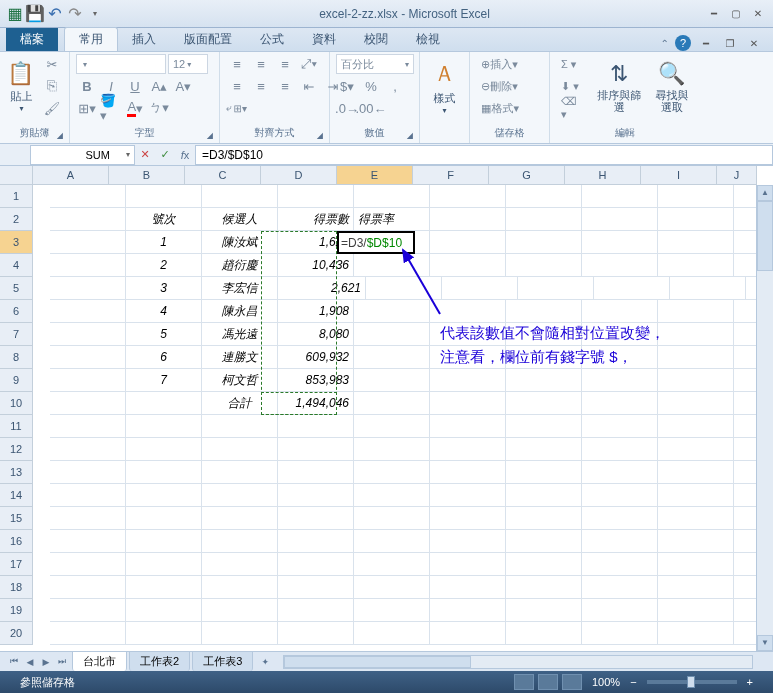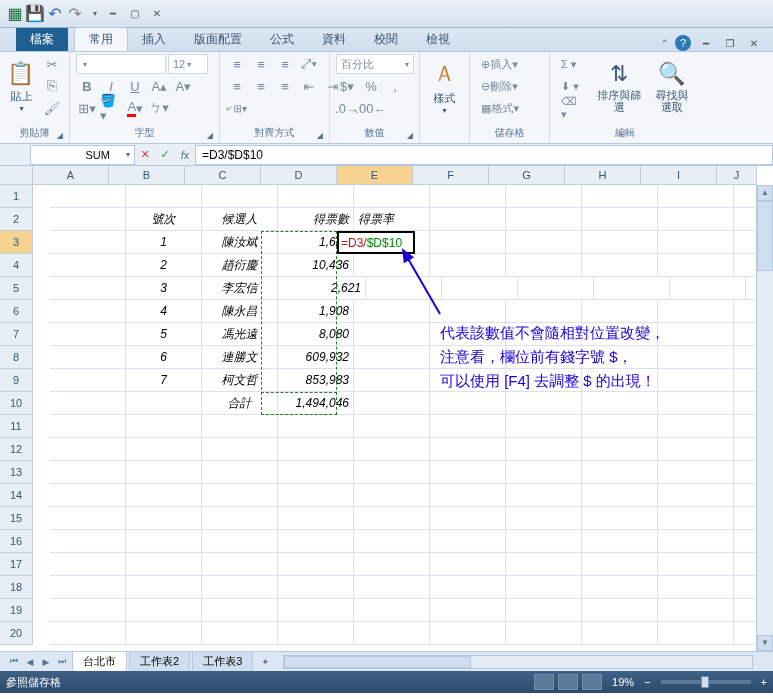--- a/index.html
+++ b/index.html
@@ -7,21 +7,21 @@
 
 
 .titlebar { height:28px; background:linear-gradient(#e8eff7,#d6e2f0); display:flex; align-items:center; padding:0 6px; border-bottom:1px solid #9db4d0; }
 .qat { display:flex; gap:2px; align-items:center; }
 .qat-item { width:18px; height:18px; display:flex; align-items:center; justify-content:center; cursor:pointer; }
 .title-text { flex:1; text-align:center; font-size:12px; color:#436280; }
 .win-controls { display:flex; gap:4px; }
 .win-btn { width:18px; height:16px; font-size:10px; display:flex; align-items:center; justify-content:center; cursor:pointer; color:#555; }
 
 
-.tabs { height:24px; background:linear-gradient(#dde7f3,#cfdeee); display:flex; align-items:flex-end; padding-left:16px; border-bottom:1px solid #b5c8dd; }
+.tabs { height:24px; background:linear-gradient(#dde7f3,#cfdeee); display:flex; align-items:flex-end; padding-left:6px; border-bottom:1px solid #b5c8dd; }
 .file-tab { background:#1e6091; color:#fff; padding:3px 14px; font-size:12px; margin-right:6px; cursor:pointer; }
 .tab { padding:3px 14px; font-size:12px; color:#3b5572; cursor:pointer; }
 .tab.active { background:#f3f7fb; border:1px solid #b5c8dd; border-bottom:none; border-radius:3px 3px 0 0; }
 .tabs-right { margin-left:auto; display:flex; gap:6px; padding-right:10px; align-items:center; }
 .help-icon { width:16px; height:16px; background:#2a7ab8; border-radius:50%; color:#fff; font-size:11px; display:flex; align-items:center; justify-content:center; }
 
 
 .ribbon { height:92px; background:#f3f7fb; border-bottom:1px solid #b5c8dd; display:flex; }
 .ribbon-group { border-right:1px solid #d0dde9; padding:2px 6px; display:flex; flex-direction:column; }
 .ribbon-group-content { flex:1; display:flex; align-items:flex-start; gap:4px; }
@@ -55,59 +55,60 @@
 .row-header { height:23px; background:#e8eef6; border-right:1px solid #c3cfdb; border-bottom:1px solid #c3cfdb; text-align:center; font-size:11px; color:#3b5572; line-height:23px; }
 .row-header.sel { background:#f6d391; }
 .cells { position:absolute; left:50px; top:19px;font-style:italic; }
 .grid-row { display:flex; }
 .cell { width:76px; height:23px; border-right:1px solid #d9e2ec; border-bottom:1px solid #d9e2ec; font-size:12px; padding:0 4px; display:flex; align-items:center; overflow:visible; white-space:nowrap; }
 .cell.r { justify-content:flex-end; }
 .cell.c { justify-content:center; }
 .cell.hdr { font-weight:normal; }
 .dashed-range { position:absolute; border:1.5px dashed #2a7a2a; pointer-events:none; }
 .active-cell { position:absolute; border:2px solid #000; background:#fff; font-size:12px; padding:0 2px; display:flex; align-items:center; }
-.active-cell .blue { color:#b91c1c; }
+.active-cell .blue { color:#404040; }
 .active-cell .green { color:#008800; }
 .cursor-bar { display:inline-block; width:1px; height:14px; }
 
 
 .annot-text { position:absolute; font-size:15px; color:#1a00d8; line-height:1.6; }
 .arrow-svg { position:absolute; pointer-events:none; }
 
 
 .sheet-bar { height:20px; background:#dde7f3; border-top:1px solid #b5c8dd; display:flex; align-items:center; font-size:11px; }
 .sheet-nav { display:flex; margin-left:6px; }
 .sheet-nav-btn { width:16px; height:16px; display:flex; align-items:center; justify-content:center; cursor:pointer; color:#5a7390; font-size:9px; }
 .sheet-tab { padding:2px 10px; background:#fff; border:1px solid #b5c8dd; border-bottom:none; margin-left:2px; cursor:pointer; border-radius:0 0 3px 3px; transform:translateY(-1px); }
 .sheet-tab.inactive { background:#cfdeee; }
 .hscroll { flex:1; margin:0 20px 0 10px; height:14px; background:#e3ebf4; border:1px solid #b5c8dd; position:relative; }
 .hscroll-thumb { position:absolute; left:0; top:0; width:40%; height:100%; background:#cfdeee; border:1px solid #b5c8dd; }
 
 
-.status-bar { height:22px; background:linear-gradient(#3f6186,#2d4a6a); color:#fff; display:flex; align-items:center; padding:0 6px; font-size:11px; }
+.status-bar { height:22px; background:linear-gradient(#3f6186,#2d4a6a); color:#fff; display:flex; align-items:center; padding:0 20px; font-size:11px; }
 .status-right { margin-left:auto; display:flex; align-items:center; gap:4px; }
 .view-btn { width:20px; height:16px; background:#5a7a9a; border:1px solid #7090b0; cursor:pointer; }
 .zoom-slider { width:90px; height:4px; background:#5a7a9a; position:relative; margin:0 6px; }
 .zoom-thumb { position:absolute; left:45%; top:-4px; width:8px; height:12px; background:#cfdeee; border:1px solid #7090b0; }
 
 .vscroll { position:absolute; right:0; top:19px; width:17px; bottom:0; background:#e3ebf4; border-left:1px solid #b5c8dd; }
 .vscroll-btn { height:16px; background:#cfdeee; border:1px solid #b5c8dd; font-size:8px; text-align:center; line-height:14px; color:#5a7390; cursor:pointer; }
 .vscroll-thumb { position:absolute; top:16px; width:100%; height:70px; background:#cfdeee; border:1px solid #b5c8dd; }
 </style>
 </head>
 <body>
 
 <div class="titlebar">
   <div class="qat">
     <span class="qat-item" style="color:#217346">▦</span>
     <span class="qat-item" style="color:#3a6fb0">💾</span>
     <span class="qat-item" style="color:#3a6fb0">↶</span>
     <span class="qat-item" style="color:#888">↷</span>
     <span class="qat-item" style="font-size:8px;color:#666">▾</span>
   </div>
+  <div class="title-text">excel-2-zz.xlsx - Microsoft Excel</div>
   <div class="win-controls">
     <span class="win-btn">━</span>
     <span class="win-btn">▢</span>
     <span class="win-btn">✕</span>
   </div>
 </div>
 
 <div class="tabs">
   <div class="file-tab">檔案</div>
   <div class="tab active">常用</div>
@@ -565,21 +566,20 @@
         <marker id="ah" markerWidth="8" markerHeight="8" refX="6" refY="3" orient="auto">
           <path d="M0,0 L7,3 L0,6 Z" fill="#1a00d8"></path>
         </marker>
       </defs>
     <line x1="45" y1="70" x2="8" y2="6" stroke="#1a00d8" stroke-width="2" marker-end="url(#ah)"></line>
   </svg>
 
   <div class="annot-text" style="left:440px;top:155px">
     <div>代表該數值不會隨相對位置改變，</div>
     <div>注意看，欄位前有錢字號 $，</div>
-    <div>可以使用 [F4] 去調整 $ 的出現！</div>
   </div>
 
   <div class="vscroll">
     <div class="vscroll-btn">▲</div>
     <div class="vscroll-thumb"></div>
     <div class="vscroll-btn" style="position:absolute;bottom:0;width:100%">▼</div>
   </div>
 </div>
 
 <div class="sheet-bar">
@@ -597,20 +597,20 @@
     <div class="hscroll-thumb"></div>
   </div>
 </div>
 
 <div class="status-bar">
   <span>參照儲存格</span>
   <div class="status-right">
     <span class="view-btn"></span>
     <span class="view-btn"></span>
     <span class="view-btn"></span>
-    <span style="margin:0 6px">19%</span>
+    <span style="margin:0 6px">100%</span>
     <span>−</span>
     <div class="zoom-slider">
         <div class="zoom-thumb"></div>
       </div>
     <span>+</span>
   </div>
 </div>
 
 </body></html>

